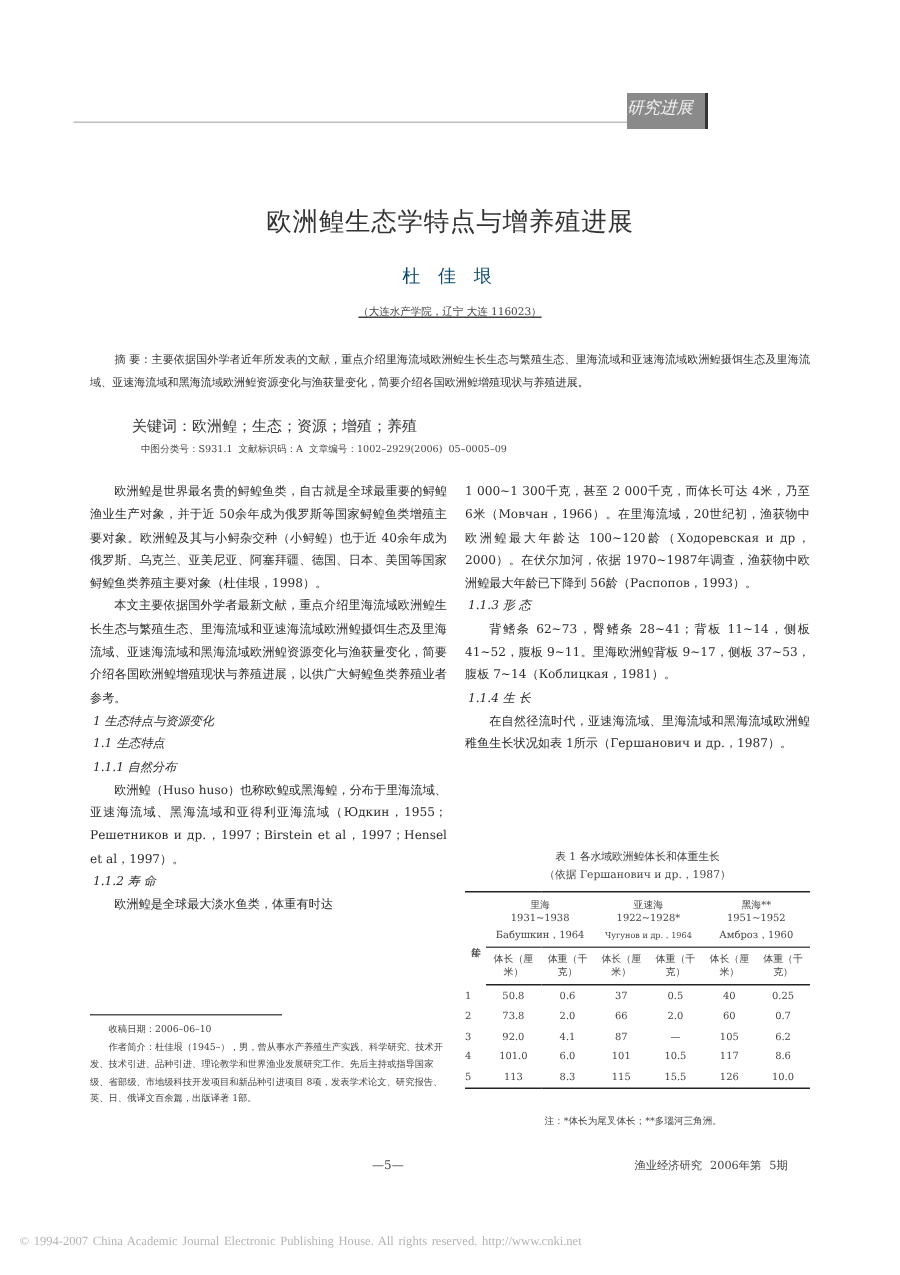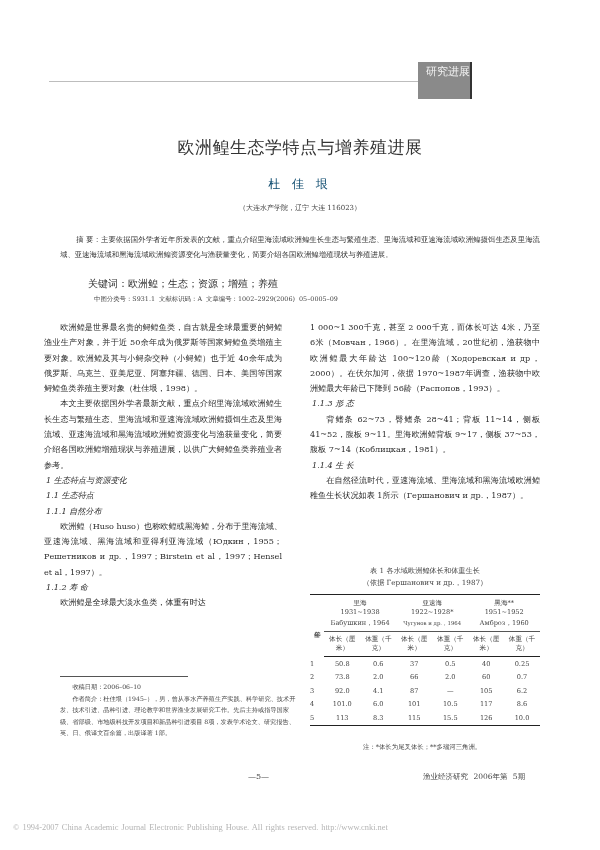--- a/index.html
+++ b/index.html
@@ -3,34 +3,34 @@
 <meta charset="utf-8">
 <style>
   html, body { margin: 0; padding: 0; }
   body {
     width: 600px; height: 850px; background: #ffffff; position: relative; overflow: hidden;
     font-family: "DejaVu Serif", "Liberation Serif", serif; color: #2a2a2a;
   }
   .abs { position: absolute; }
   .header-rule { left: 49px; top: 81px; width: 421px; height: 1px; background: #bdbdbd; }
   .section-tag {
-    left: 418px; top: 62px; width: 52px; height: 37px; background: #8a8a8a; color: #f2f2f2;
-    font-size: 11px; line-height: 19px; text-align: right; border-right: 2px solid #333;
+    left: 418px; top: 62px; width: 52px; height: 24px; background: #8a8a8a; color: #f2f2f2;
+    font-size: 11px; line-height: 19px; text-align: left; border-right: 2px solid #333; font-style: italic;
   }
   .title { left: 0; width: 600px; top: 136px; text-align: center; font-size: 17px; color: #333; letter-spacing: 0.5px; }
   .author { left: 0; width: 600px; top: 176px; text-align: center; font-size: 12px; color: #0c4a6e; letter-spacing: 4px; }
-  .affil { left: 0; width: 600px; top: 203px; text-align: center; font-size: 7px; color: #444; }
+  .affil { left: 0; width: 600px; top: 203px; text-align: center; font-size: 7px; color: #444; text-decoration: underline; }
   .abstract { left: 60px; top: 232px; width: 480px; font-size: 7.4px; line-height: 15px; color: #333; text-indent: 2.2em; text-align: justify; }
   .keywords { left: 88px; top: 277px; font-size: 10px; color: #333; }
   .clc { left: 94px; top: 295px; font-size: 6.4px; color: #444; word-spacing: 2px; }
 
   .col { font-size: 8.1px; line-height: 15.3px; color: #2b2b2b; text-align: justify; }
   .col p { margin: 0; }
   .indent { text-indent: 2em; }
-  .left-col { left: 44px; top: 320px; width: 238px; }
+  .left-col { left: 60px; top: 320px; width: 238px; }
   .right-col { left: 310px; top: 320px; width: 230px; }
   .h1 { padding-left: 2px; font-style: italic; }
   .note-rule { left: 60px; top: 676px; width: 128px; height: 1px; background: #555; }
   .notes { left: 60px; top: 681px; width: 240px; font-size: 6.2px; line-height: 11.6px; color: #444; }
   .notes p { margin: 0; }
 
   .table-caption { left: 310px; top: 565px; width: 230px; text-align: center; font-size: 7.2px; line-height: 12px; color: #444; }
   .data-table { left: 310px; top: 594px; width: 230px; border-collapse: collapse; font-size: 6.6px; color: #444; }
   .data-table td, .data-table th { padding: 0; text-align: center; font-weight: normal; margin-top: 32px; }
   .data-table .top-rule td { border-top: 1.5px solid #222; height: 0; }

